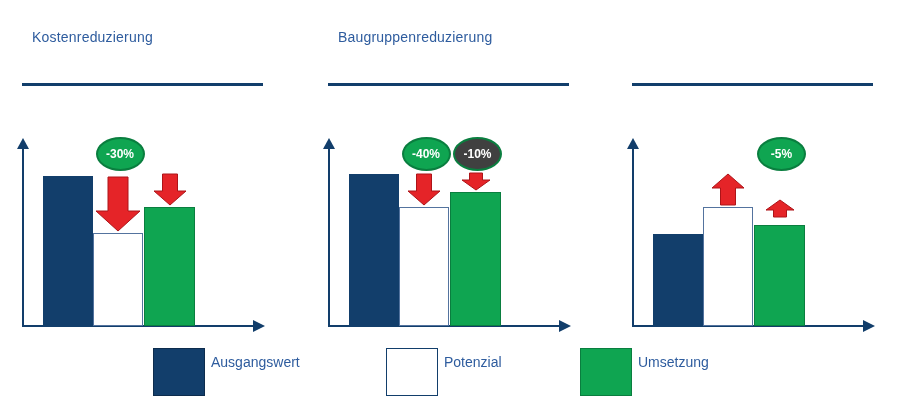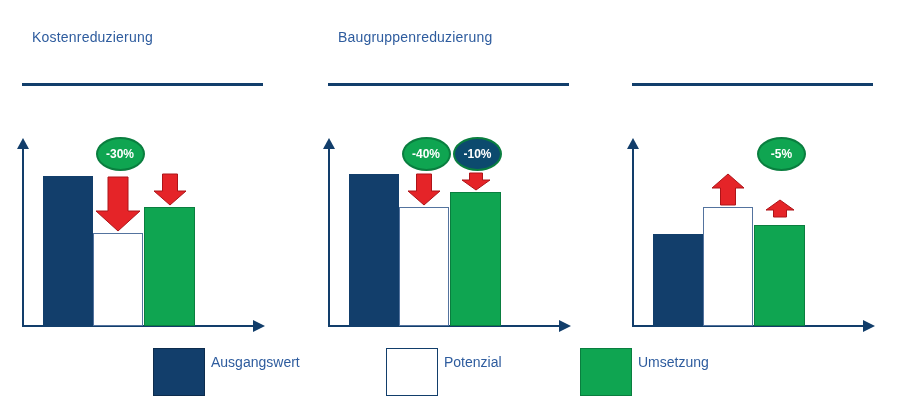--- a/index.html
+++ b/index.html
@@ -72,21 +72,21 @@
         <div class="axis-line-v" style="left: 22px; top: 103px; height: 179px;"></div>
         <div class="axis-head-up" style="left: 17px; top: 93px;"></div>
         <div class="axis-line-h" style="left: 22px; top: 280px; width: 232px;"></div>
         <div class="axis-head-right" style="left: 253px; top: 275px;"></div>
         <div class="bar" style="left: 43px; width: 50px; top: 129px; height: 152px; background: rgb(18, 62, 107); border: none;"></div>
         <div class="bar" style="left: 93px; width: 50px; top: 162px; height: 119px; background: rgb(255, 255, 255); border: 1px solid rgb(83, 115, 158);"></div>
         <div class="bar" style="left: 144px; width: 51px; top: 147px; height: 134px; background: rgb(15, 165, 81); border: 1px solid rgb(10, 126, 63);"></div>
         <div class="badge" style="left: 95.5px; top: 92px; background: rgb(15, 165, 81); border: 2px solid rgb(10, 126, 63);">
           <span>-40%</span>
         </div>
-        <div class="badge" style="left: 147px; top: 92px; background: #0c4a6e; border: 2px solid rgb(10, 126, 63);">
+        <div class="badge" style="left: 147px; top: 92px; background: #404040; border: 2px solid rgb(10, 126, 63);">
           <span>-10%</span>
         </div>
         <svg class="arrow-svg" width="32" height="31" style="left: 102px; top: 129px;">
           <polygon points="8.5,0 23.5,0 23.5,17 32,17 16,31 0,17 8.5,17" fill="#e52428" stroke="#ad1418" stroke-width="1"></polygon>
         </svg>
         <svg class="arrow-svg" width="28" height="17" style="left: 155.5px; top: 128px;">
           <polygon points="7.5,0 20.5,0 20.5,7 28,7 14,17 0,7 7.5,7" fill="#e52428" stroke="#ad1418" stroke-width="1"></polygon>
         </svg>
       </div>
   </section>

